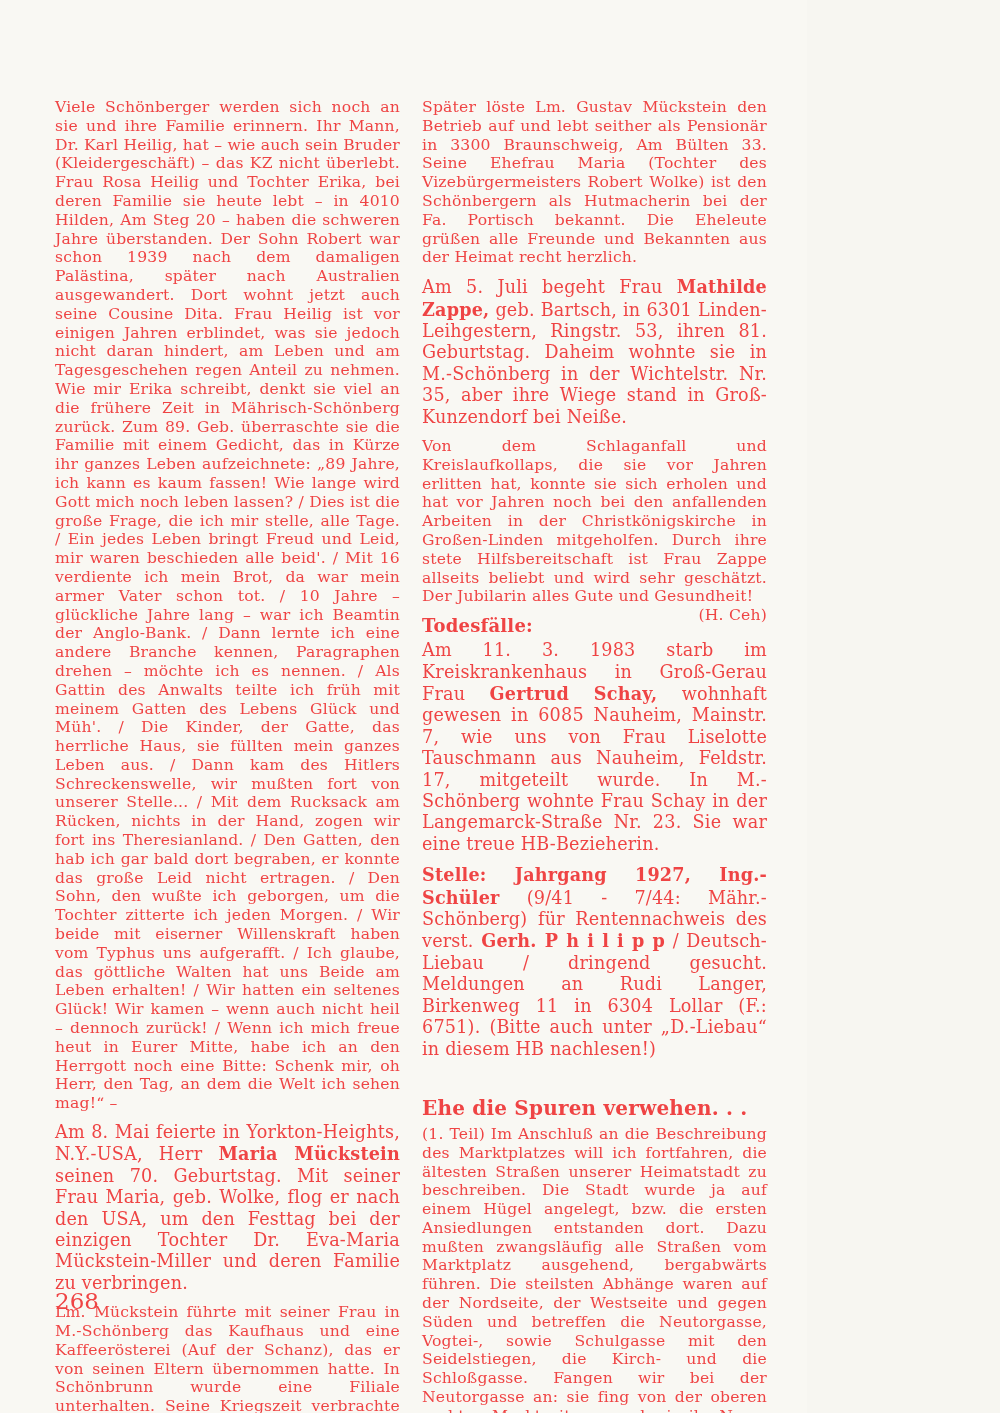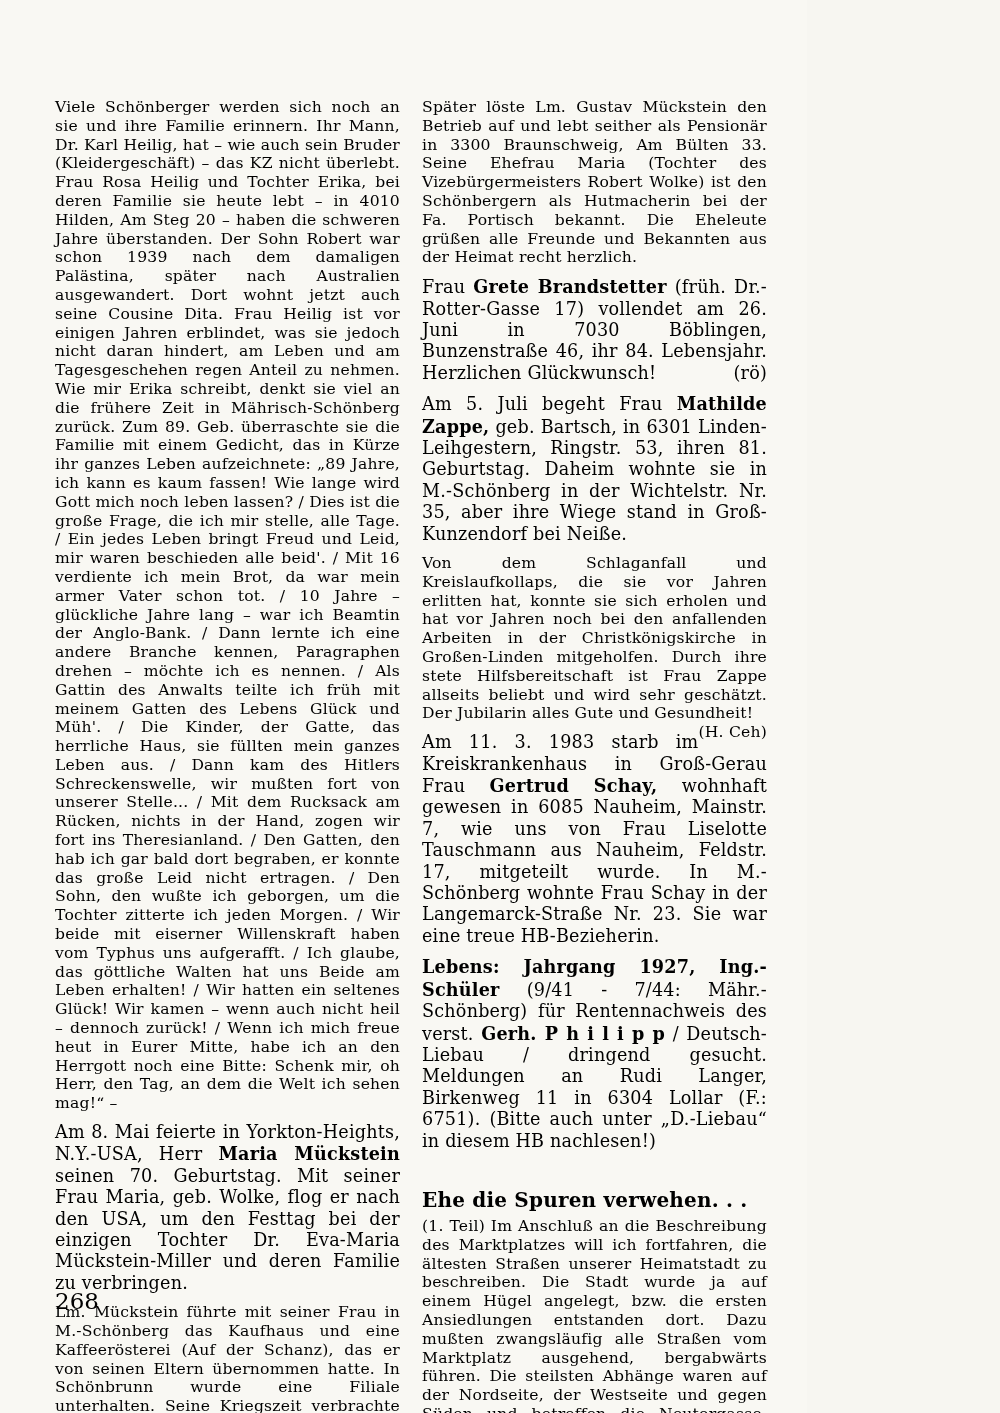--- a/index.html
+++ b/index.html
@@ -5,21 +5,21 @@
   html, body {
     margin: 0;
     padding: 0;
     background: #f7f6f1;
   }
   .page {
     position: relative;
     width: 807px;
     height: 1413px;
     background: #f9f8f3;
-    color: #000000;
+    color: #ef4444;
     font-family: "DejaVu Serif", "Liberation Serif", serif;
     box-sizing: border-box;
     padding: 98px 40px 0 55px;
     overflow: hidden;
   }
   .columns {
     display: flex;
     gap: 22px;
     align-items: flex-start;
   }
@@ -70,23 +70,23 @@
 
 <div class="page">
   <div class="columns">
     <div class="col">
         <p class="block small"><span>Viele Schönberger werden sich noch an sie und ihre Familie erinnern. Ihr Mann, Dr. Karl Heilig, hat – wie auch sein Bruder (Kleidergeschäft) – das KZ nicht überlebt. Frau Rosa Heilig und Tochter Erika, bei deren Familie sie heute lebt – in 4010 Hilden, Am Steg 20 – haben die schweren Jahre überstanden. Der Sohn Robert war schon 1939 nach dem damaligen Palästina, später nach Australien ausgewandert. Dort wohnt jetzt auch seine Cousine Dita. Frau Heilig ist vor einigen Jahren erblindet, was sie jedoch nicht daran hindert, am Leben und am Tagesgeschehen regen Anteil zu nehmen. Wie mir Erika schreibt, denkt sie viel an die frühere Zeit in Mährisch-Schönberg zurück. Zum 89. Geb. überraschte sie die Familie mit einem Gedicht, das in Kürze ihr ganzes Leben aufzeichnete: „89 Jahre, ich kann es kaum fassen! Wie lange wird Gott mich noch leben lassen? / Dies ist die große Frage, die ich mir stelle, alle Tage. / Ein jedes Leben bringt Freud und Leid, mir waren beschieden alle beid'. / Mit 16 verdiente ich mein Brot, da war mein armer Vater schon tot. / 10 Jahre – glückliche Jahre lang – war ich Beamtin der Anglo-Bank. / Dann lernte ich eine andere Branche kennen, Paragraphen drehen – möchte ich es nennen. / Als Gattin des Anwalts teilte ich früh mit meinem Gatten des Lebens Glück und Müh'. / Die Kinder, der Gatte, das herrliche Haus, sie füllten mein ganzes Leben aus. / Dann kam des Hitlers Schreckenswelle, wir mußten fort von unserer Stelle... / Mit dem Rucksack am Rücken, nichts in der Hand, zogen wir fort ins Theresianland. / Den Gatten, den hab ich gar bald dort begraben, er konnte das große Leid nicht ertragen. / Den Sohn, den wußte ich geborgen, um die Tochter zitterte ich jeden Morgen. / Wir beide mit eiserner Willenskraft haben vom Typhus uns aufgerafft. / Ich glaube, das göttliche Walten hat uns Beide am Leben erhalten! / Wir hatten ein seltenes Glück! Wir kamen – wenn auch nicht heil – dennoch zurück! / Wenn ich mich freue heut in Eurer Mitte, habe ich an den Herrgott noch eine Bitte: Schenk mir, oh Herr, den Tag, an dem die Welt ich sehen mag!“ –</span></p>
         <p class="block large"><span>Am 8. Mai feierte in Yorkton-Heights, N.Y.-USA, Herr </span><span class="b">Maria Mückstein</span><span> seinen 70. Geburtstag. Mit seiner Frau Maria, geb. Wolke, flog er nach den USA, um den Festtag bei der einzigen Tochter Dr. Eva-Maria Mückstein-Miller und deren Familie zu verbringen.</span></p>
         <p class="block small"><span>Lm. Mückstein führte mit seiner Frau in M.-Schönberg das Kaufhaus und eine Kaffeerösterei (Auf der Schanz), das er von seinen Eltern übernommen hatte. In Schönbrunn wurde eine Filiale unterhalten. Seine Kriegszeit verbrachte er in Warschau und Braunschweig. Die Eheleute konnten nach 1946 in Braunschweig eine Kaffee-Großrösterei und einen Süßwaren-Großhandel aufbauen. Aus beruflichen Gründen ging die Tochter 1970 nach den USA.</span></p>
       </div>
     <div class="col">
         <p class="block small"><span>Später löste Lm. Gustav Mückstein den Betrieb auf und lebt seither als Pensionär in 3300 Braunschweig, Am Bülten 33. Seine Ehefrau Maria (Tochter des Vizebürgermeisters Robert Wolke) ist den Schönbergern als Hutmacherin bei der Fa. Portisch bekannt. Die Eheleute grüßen alle Freunde und Bekannten aus der Heimat recht herzlich.</span></p>
-        <p class="block large"><span>Frau </span><span class="b">Grete Brandstetter</span><span> (früh. Dr.-Rotter-Gasse 17) vollendet am 26. Juni in 7030 Böblingen, Bunzenstraße 46, ihr 84. Lebensjahr. Herzlichen Glückwunsch!</span><span class="flush-right">(rö)</span></p>
         <p class="block large"><span>Am 5. Juli begeht Frau </span><span class="b">Mathilde Zappe,</span><span> geb. Bartsch, in 6301 Linden-Leihgestern, Ringstr. 53, ihren 81. Geburtstag. Daheim wohnte sie in M.-Schönberg in der Wichtelstr. Nr. 35, aber ihre Wiege stand in Groß-Kunzendorf bei Neiße.</span></p>
         <p class="block small"><span>Von dem Schlaganfall und Kreislaufkollaps, die sie vor Jahren erlitten hat, konnte sie sich erholen und hat vor Jahren noch bei den anfallenden Arbeiten in der Christkönigskirche in Großen-Linden mitgeholfen. Durch ihre stete Hilfsbereitschaft ist Frau Zappe allseits beliebt und wird sehr geschätzt. Der Jubilarin alles Gute und Gesundheit!</span><span class="flush-right">(H. Ceh)</span></p>
+        <p class="block heading"><span class="b">Todesfälle:</span></p>
         <p class="block large"><span>Am 11. 3. 1983 starb im Kreiskrankenhaus in Groß-Gerau Frau </span><span class="b">Gertrud Schay,</span><span> wohnhaft gewesen in 6085 Nauheim, Mainstr. 7, wie uns von Frau Liselotte Tauschmann aus Nauheim, Feldstr. 17, mitgeteilt wurde. In M.-Schönberg wohnte Frau Schay in der Langemarck-Straße Nr. 23. Sie war eine treue HB-Bezieherin.</span></p>
-        <p class="block large"><span class="b">Lebens: Jahrgang 1927, Ing.-Schüler</span><span> (9/41 - 7/44: Mähr.-Schönberg) für Rentennachweis des verst. </span><span class="b">Gerh. P h i l i p p</span><span> / Deutsch-Liebau / dringend gesucht. Meldungen an Rudi Langer, Birkenweg 11 in 6304 Lollar (F.: 6751). (Bitte auch unter „D.-Liebau“ in diesem HB nachlesen!)</span></p>
+        <p class="block large"><span class="b">Stelle: Jahrgang 1927, Ing.-Schüler</span><span> (9/41 - 7/44: Mähr.-Schönberg) für Rentennachweis des verst. </span><span class="b">Gerh. P h i l i p p</span><span> / Deutsch-Liebau / dringend gesucht. Meldungen an Rudi Langer, Birkenweg 11 in 6304 Lollar (F.: 6751). (Bitte auch unter „D.-Liebau“ in diesem HB nachlesen!)</span></p>
         <p class="block title"><span class="b">Ehe die Spuren verwehen. . .</span></p>
         <p class="block small"><span>(1. Teil) Im Anschluß an die Beschreibung des Marktplatzes will ich fortfahren, die ältesten Straßen unserer Heimatstadt zu beschreiben. Die Stadt wurde ja auf einem Hügel angelegt, bzw. die ersten Ansiedlungen entstanden dort. Dazu mußten zwangsläufig alle Straßen vom Marktplatz ausgehend, bergabwärts führen. Die steilsten Abhänge waren auf der Nordseite, der Westseite und gegen Süden und betreffen die Neutorgasse, Vogtei-, sowie Schulgasse mit den Seidelstiegen, die Kirch- und die Schloßgasse. Fangen wir bei der Neutorgasse an: sie fing von der oberen rechten Marktseite an und wie ihr Name sagt, stand in ihrem Bereich das sogenannte „Neue Tor“, das einen Teil der Stadtbefestigung darstellte. Um den Fußgängern das Hinuntergehen zu erleichtern, hatte man auf</span></p>
       </div>
   </div>
   <div class="page-number">268</div>
 </div>
 
 </body></html>

